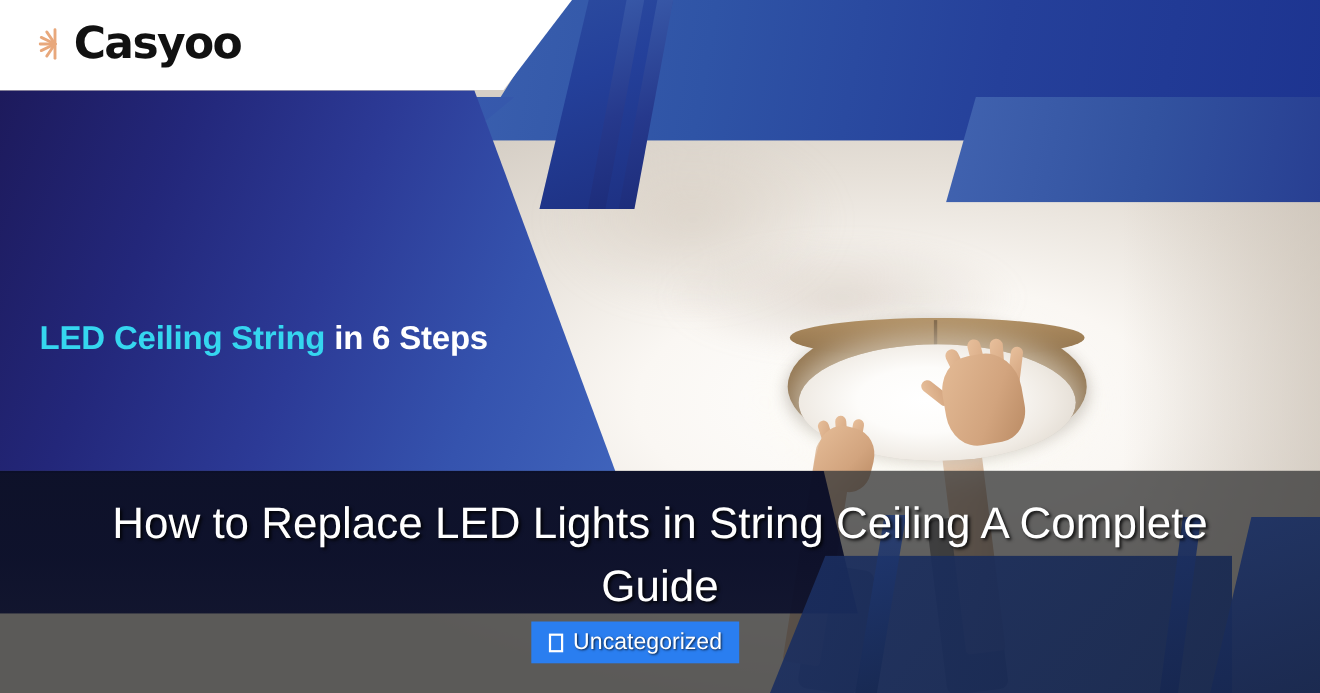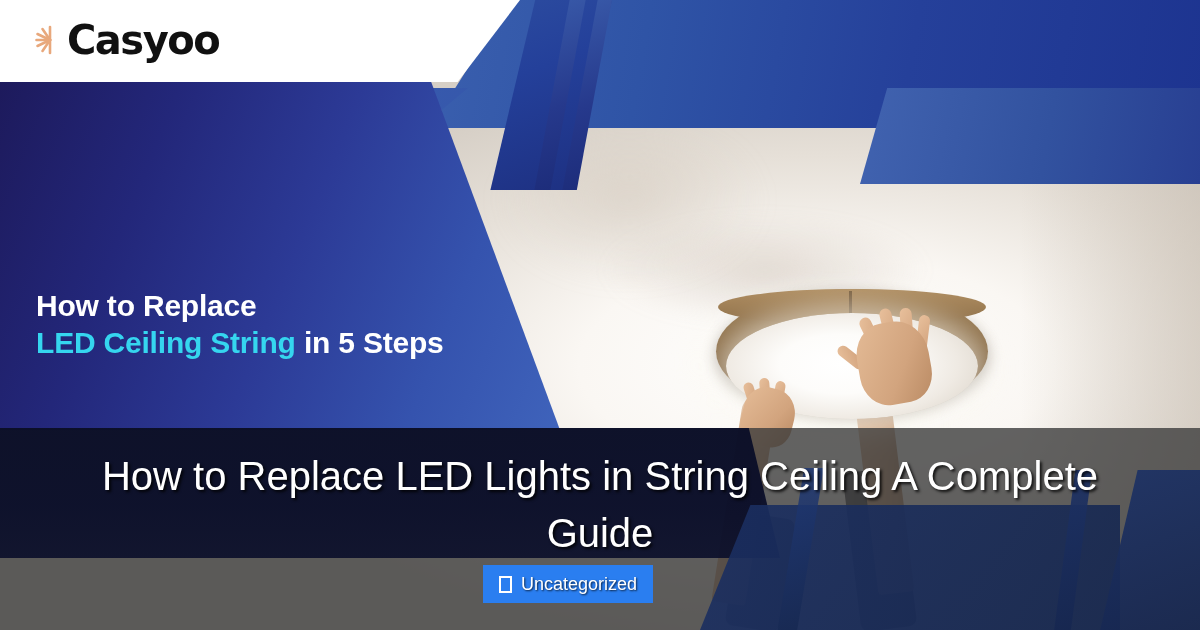--- a/index.html
+++ b/index.html
@@ -348,21 +348,21 @@
   .cat-badge {
     position: absolute;
     left: 483px; top: 565px;
     height: 38px;
     padding: 0 16px;
     display: flex;
     align-items: center;
     gap: 9px;
     background: #2a7ef0;
     color: #ffffff;
-    font-size: 18px;
+    font-size: 21px;
     text-shadow: 1px 1px 2px rgba(0,0,0,.75);
     box-sizing: border-box;
   }
   .tofu {
     display: inline-block;
     width: 13px; height: 17px;
     border: 2px solid #ffffff;
     box-sizing: border-box;
   }
 
@@ -423,23 +423,22 @@
     <div class="geo-topband"></div>
     <div class="geo-righttrap"></div>
     <div class="geo-midband"></div>
     <div class="geo-slab"></div>
     <div class="geo-stripe1"></div>
     <div class="geo-stripe2"></div>
   </div>
 
   <div class="banner-panel"></div>
   <div class="banner-text">
-    <div class="banner-line1">How to Replace</div>
     <div class="banner-line2">
-      <span class="banner-accent">LED Ceiling String</span><span class="banner-rest"> in 5 Steps</span>
+      <span class="banner-accent">LED Ceiling String</span><span class="banner-rest"> in 6 Steps</span>
     </div>
   </div>
 
   <div class="header-bar"></div>
   <div class="logo">
     <span class="logo-sun">
       <svg width="30" height="30" viewBox="0 0 30 30" aria-hidden="true">
         <g stroke="#e8a87c" stroke-width="2.6" stroke-linecap="round">
           <line x1="15" y1="15" x2="15" y2="2"></line>
           <line x1="15" y1="15" x2="7.5" y2="4"></line>

